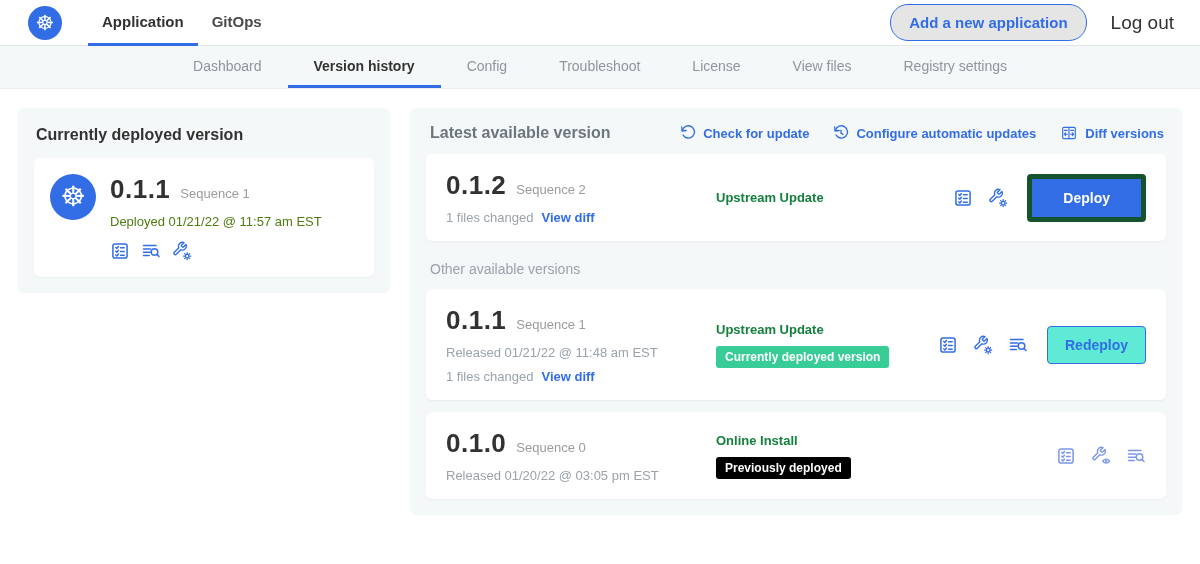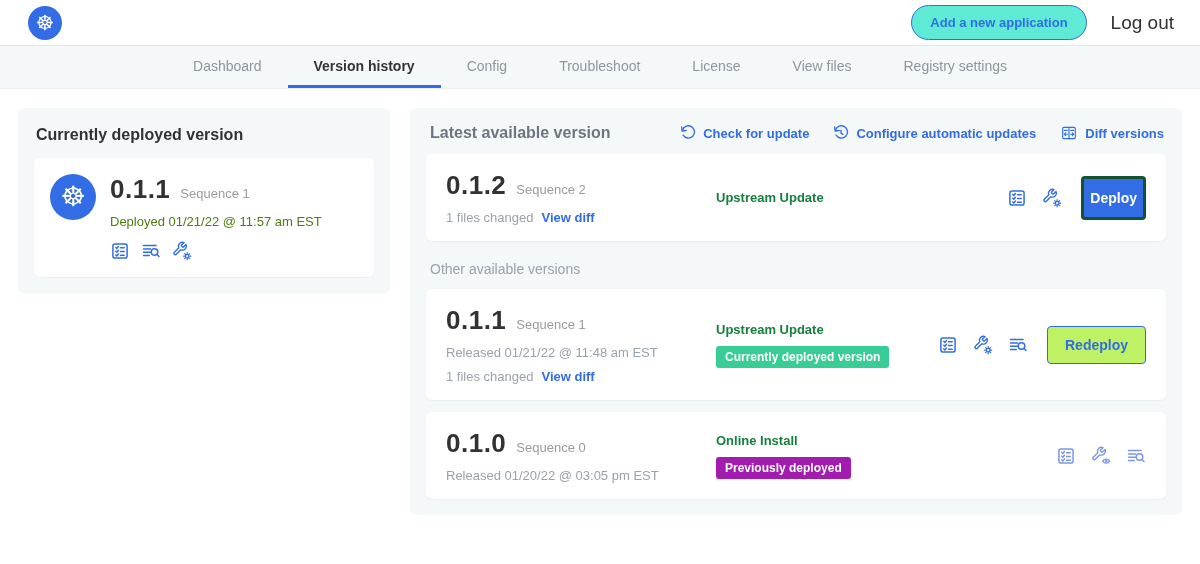--- a/index.html
+++ b/index.html
@@ -36,25 +36,25 @@
     font-size: 15px;
     font-weight: 700;
     color: #4a4a4a;
     cursor: pointer;
     border-bottom: 3px solid transparent;
     height: 100%;
   }
   .top-tab.active { color: #323232; border-bottom-color: #326de6; }
   .topbar-right { margin-left: auto; display: flex; align-items: center; gap: 24px; }
   .pill-btn {
-    background: #5eead4;
+    background: #e5e5e5;
     border: 1px solid #326de6;
     color: #326de6;
     font-family: inherit;
-    font-size: 13px;
+    font-size: 15px;
     font-weight: 700;
     padding: 9px 18px;
     border-radius: 18px;
     cursor: pointer;
   }
   .logout { font-size: 19px; font-weight: 500; color: #323232; cursor: pointer; }
 
   
   .subnav {
     height: 43px;
@@ -138,33 +138,33 @@
   .badge {
     display: inline-block;
     margin-top: 9px;
     padding: 4px 9px;
     border-radius: 3px;
     font-size: 12px;
     font-weight: 700;
     color: #fff;
   }
   .badge.green { background: #38cc97; }
-  .badge.gray  { background: #a21caf; }
+  .badge.gray  { background: #000000; }
   .vc-right { margin-left: auto; display: flex; align-items: center; gap: 15px; }
   .vc-right.muted .action-icon { color: #7b96ea; }
   .btn {
     font-family: inherit;
     font-size: 14px;
     font-weight: 700;
     border-radius: 4px;
     cursor: pointer;
     margin-left: 4px;
   }
-  .btn.primary { background: #326de6; color: #fff; border: 3px solid #14532d; padding: 11px 6px; }
-  .btn.outline { background: #bef264; color: #326de6; border: 1px solid #326de6; padding: 10px 17px; }
+  .btn.primary { background: #326de6; color: #fff; border: 5px solid #14532d; padding: 11px 31px; }
+  .btn.outline { background: #5eead4; color: #326de6; border: 1px solid #326de6; padding: 10px 17px; }
 
   .other-title { font-size: 14px; font-weight: 500; color: #9aa2aa; margin: 20px 2px 12px 4px; }
 </style>
 </head>
 <body>
 
 <svg width="0" height="0" style="position:absolute">
   <defs>
     <g id="i-checklist" fill="none" stroke="currentColor" stroke-width="1.8" stroke-linecap="round" stroke-linejoin="round">
       <rect x="3.5" y="3.5" width="17" height="17" rx="2.5"></rect>
@@ -217,20 +217,24 @@
       <path d="M9.5 13.8h-4.5 M7 11.8l-2 2 2 2"></path>
       <path d="M14.5 13.8h4.5 M17 11.8l2 2-2 2"></path>
     </g>
   </defs>
 </svg>
 
 <header class="topbar">
   <div class="k8s-logo">
     <span>☸</span>
   </div>
+  <nav class="top-tabs">
+    <div class="top-tab active">Application</div>
+    <div class="top-tab">GitOps</div>
+  </nav>
   <div class="topbar-right">
     <button class="pill-btn">Add a new application</button>
     <span class="logout">Log out</span>
   </div>
 </header>
 
 <nav class="subnav">
   <div class="subnav-tab">Dashboard</div>
   <div class="subnav-tab active">Version history</div>
   <div class="subnav-tab">Config</div>

